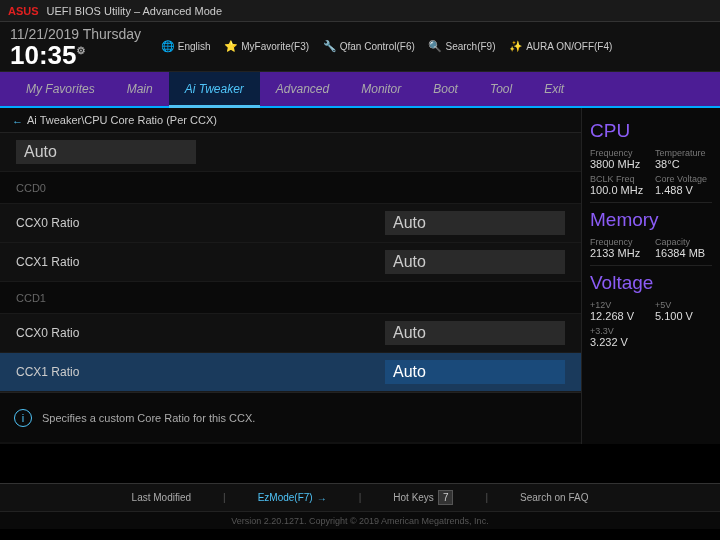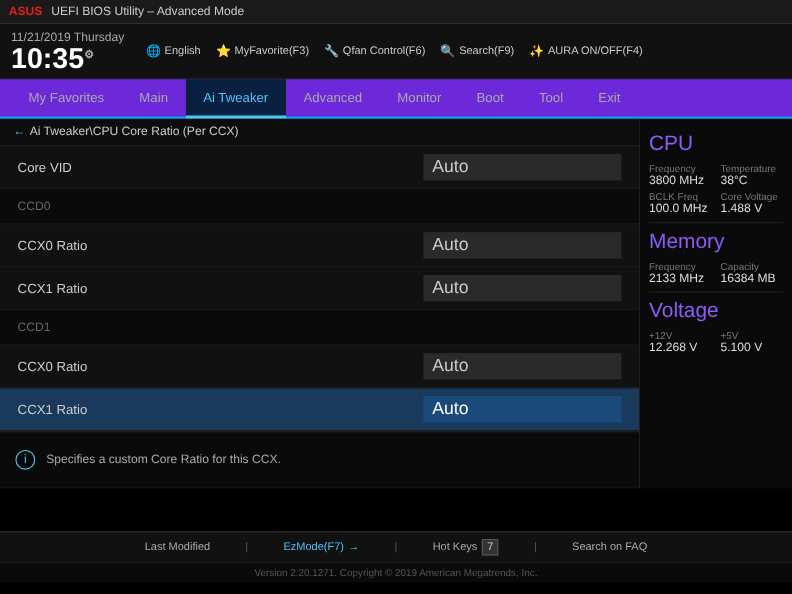--- a/index.html
+++ b/index.html
@@ -41,21 +41,21 @@
       padding: 0 10px;
       border-bottom: 1px solid #222;
     }
     #header .datetime {
       display: flex;
       flex-direction: column;
       margin-right: 12px;
     }
     #header .date-text {
       color: #aaa;
-      font-size: 11px;
+      font-size: 14px;
     }
     #header .time-text {
       color: #fff;
       font-size: 26px;
       font-weight: bold;
       line-height: 1;
     }
     #header .time-gear {
       color: #aaa;
       font-size: 10px;
@@ -75,26 +75,27 @@
       font-size: 10px;
       cursor: pointer;
     }
     #header .util-icon {
       font-size: 11px;
       color: #aaa;
     }
 
     
     #navtabs {
-      background: #6d28d9;
+      background: #4c1d95;
       height: 36px;
       display: flex;
       align-items: stretch;
       border-bottom: 2px solid #00aaff;
       padding-left: 10px;
+      font-style: italic;
     }
     .nav-tab {
       display: flex;
       align-items: center;
       padding: 0 16px;
       color: #aaa;
       font-size: 12px;
       cursor: pointer;
       border-bottom: 3px solid transparent;
       margin-bottom: -2px;
@@ -333,21 +334,20 @@
   <div id="content">
 
     <div id="breadcrumb">
       <span style="cursor:pointer; color:#4fc3f7;">←</span>
       <span>Ai Tweaker\CPU Core Ratio (Per CCX)</span>
     </div>
 
     <div id="settings">
 
       <div class="setting-row">
-        <span class="setting-label">Core VID</span>
         <div class="setting-value">Auto</div>
       </div>
 
       <div class="setting-row header-row">
         <span class="setting-label section-header">CCD0</span>
       </div>
 
       <div class="setting-row">
         <span class="setting-label">CCX0 Ratio</span>
         <div class="setting-value">Auto</div>
@@ -421,20 +421,26 @@
 
     <div class="hw-section-title">Voltage</div>
     <div class="hw-row">
       <div class="hw-cell">
         <span class="hw-cell-label">+12V</span>
         <span class="hw-cell-value">12.268 V</span>
       </div>
       <div class="hw-cell">
         <span class="hw-cell-label">+5V</span>
         <span class="hw-cell-value">5.100 V</span>
+      </div>
+    </div>
+    <div class="hw-row">
+      <div class="hw-cell">
+        <span class="hw-cell-label">+3.3V</span>
+        <span class="hw-cell-value">3.232 V</span>
       </div>
     </div>
   </div>
 </div>
 
 <div id="bottombar">
   <div class="bottom-item">
     <span>Last Modified</span>
   </div>
   <span class="bottom-sep">|</span>

